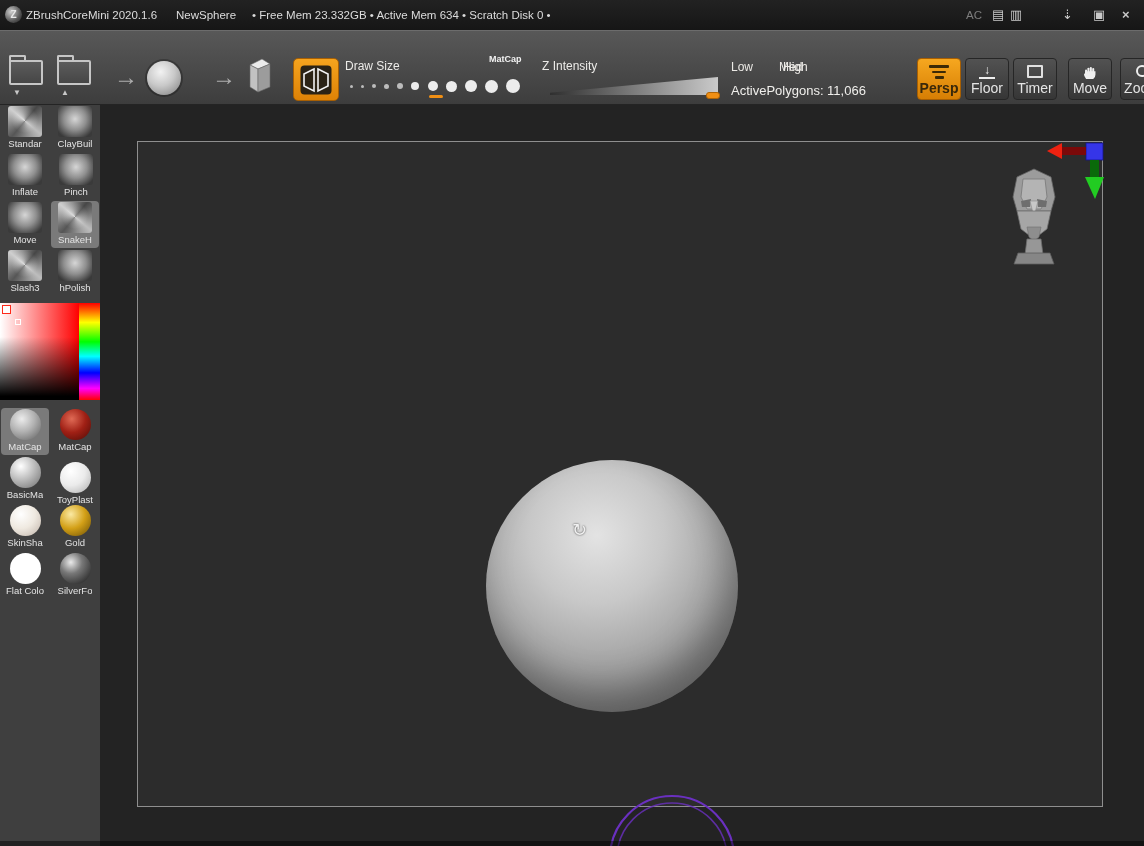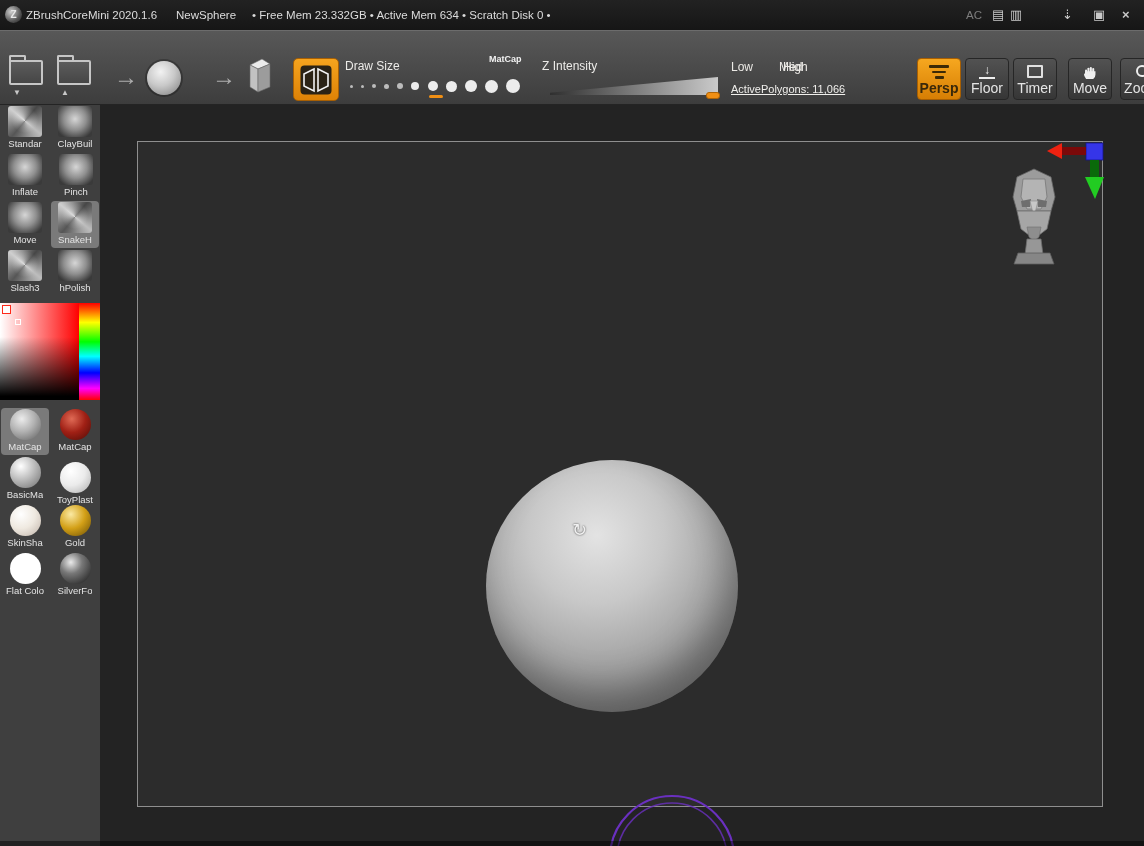--- a/index.html
+++ b/index.html
@@ -64,21 +64,21 @@
   .dot { border-radius: 50%; background: #ececec; }
   .dot.dim { background: #bcbcbc; }
   .size-marker { position: absolute; left: 429px; top: 64px; width: 14px; height: 3px; border-radius: 2px; background: #f08f14; }
   #zint-wedge {
     position: absolute; left: 550px; top: 46px; width: 168px; height: 18px;
     background: linear-gradient(90deg, #2f2f2f, #cacaca);
     clip-path: polygon(0% 88%, 100% 0%, 100% 100%, 0% 100%);
   }
   #zint-handle { position: absolute; left: 706px; top: 61px; width: 14px; height: 7px; border-radius: 3px; background: #f08f14; border: 1px solid #b06405; }
   .res-label { position: absolute; top: 29px; font-size: 12px; color: #eceae6; cursor: default; }
-  .polycount { position: absolute; left: 731px; top: 52px; font-size: 11px; color: #f0efec; text-decoration: underline; }
+  .polycount { position: absolute; left: 731px; top: 52px; font-size: 13px; color: #f0efec; }
   .vbtn {
     position: absolute; top: 27px; width: 44px; height: 42px;
     background: linear-gradient(#525252, #363636);
     border: 1px solid #262626; border-radius: 4px;
     display: flex; flex-direction: column; align-items: center; justify-content: space-between;
     padding: 6px 2px 3px;
   }
   .vbtn .lbl { font-size: 14px; color: #e5e5e5; }
   .vbtn.active { background: linear-gradient(#f6a71f, #d67e04); border-color: #a85f02; }
   .vbtn.active .lbl { color: #39280a; font-weight: bold; }

